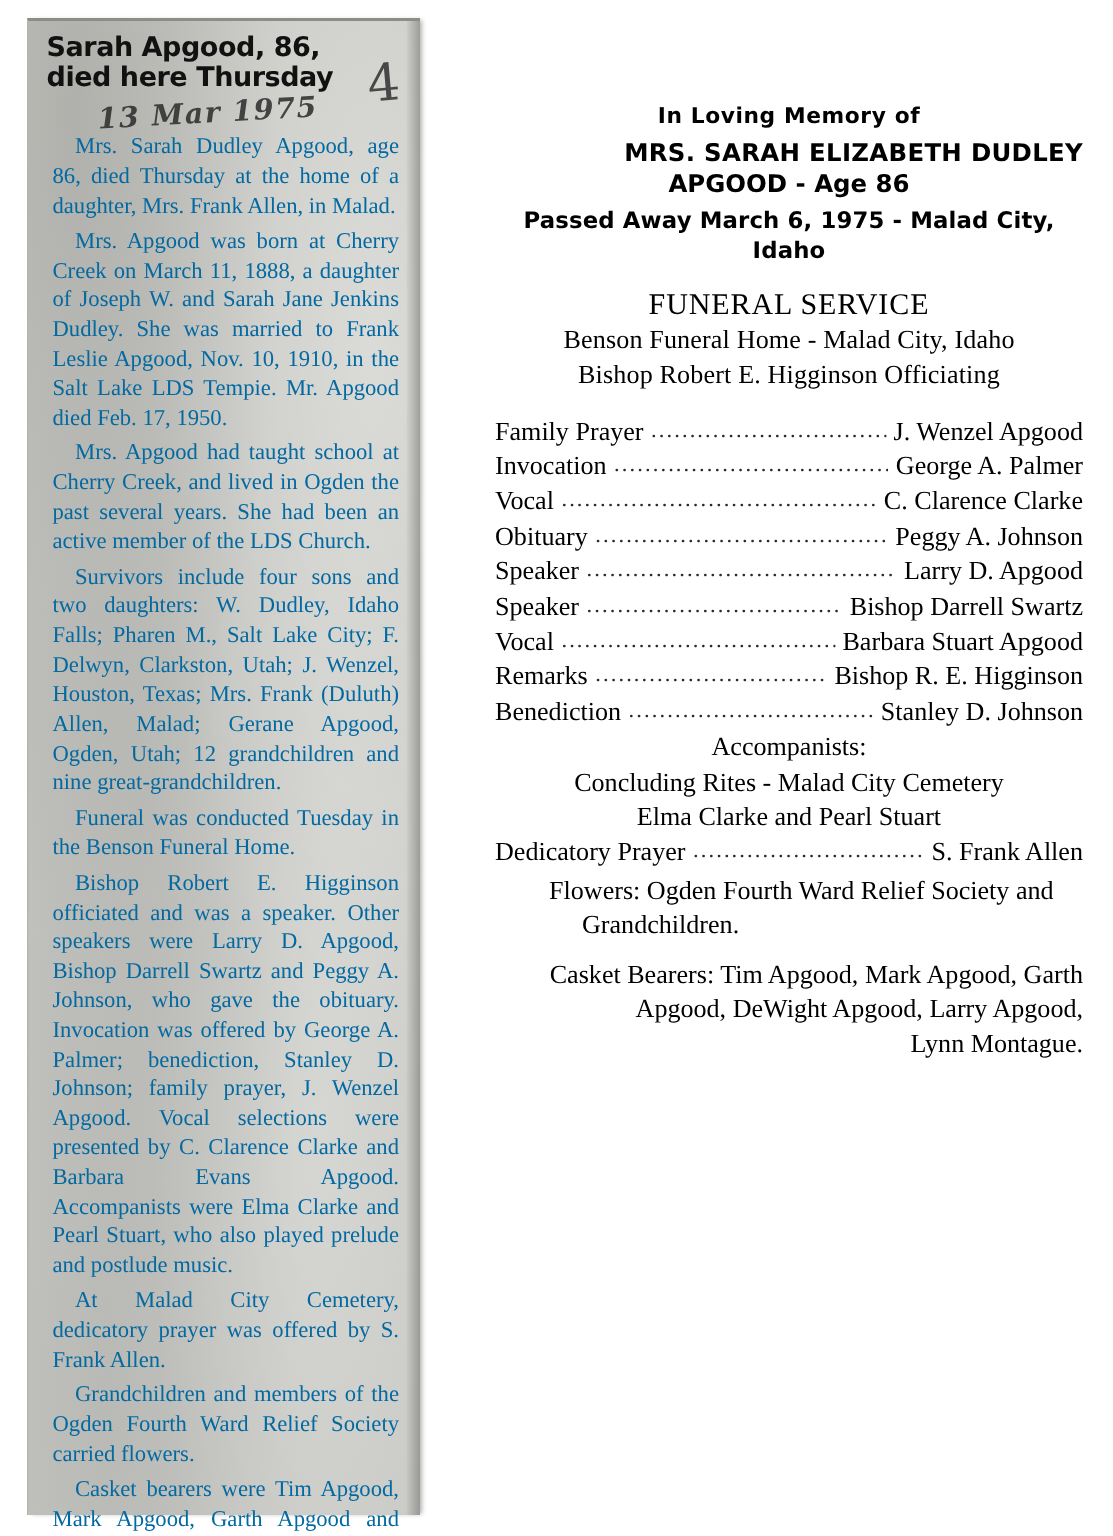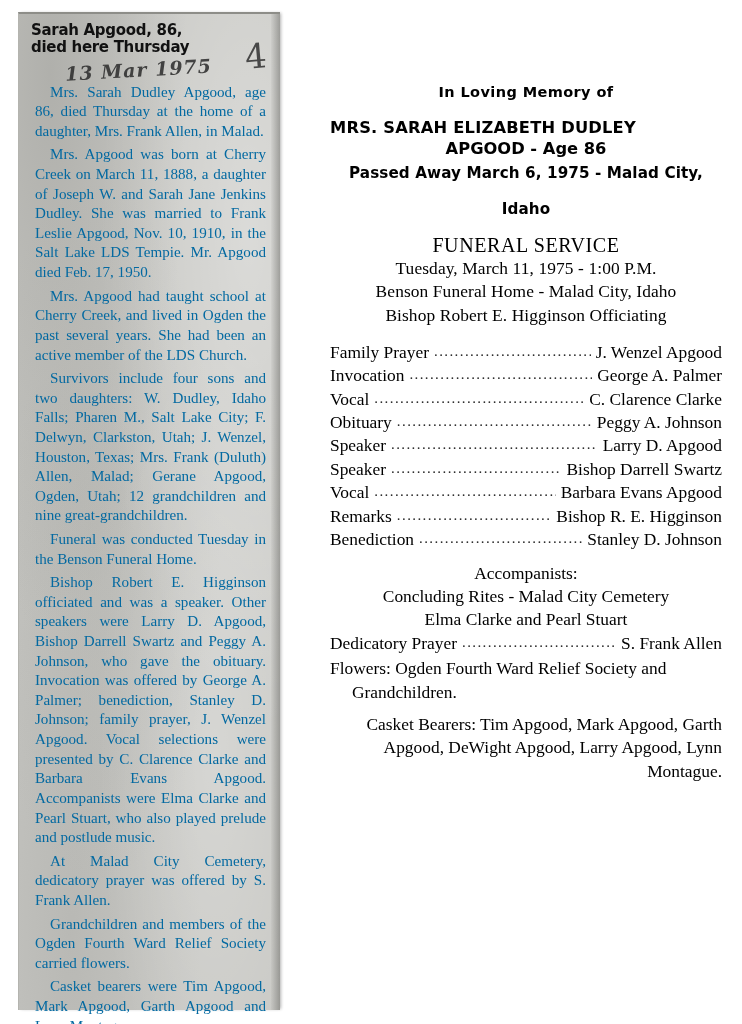--- a/index.html
+++ b/index.html
@@ -54,21 +54,21 @@
     pointer-events: none;
   }
   #clip-inner {
     position: relative;
     z-index: 2;
   }
 
   .clip-headline {
     font-family: "DejaVu Sans", sans-serif;
     font-weight: bold;
-    font-size: 15px;
+    font-size: 18px;
     line-height: 1.12;
     letter-spacing: -0.3px;
     color: #111;
     margin: 2px 0 0 0;
   }
   .clip-hand-date {
     font-family: "DejaVu Serif", serif;
     font-style: italic;
     font-weight: bold;
     font-size: 19px;
@@ -101,40 +101,40 @@
     text-align: justify;
     text-indent: 15px;
     -webkit-hyphens: none;
     hyphens: none;
   }
 
   
   #program {
     position: absolute;
     left: 330px;
-    top: 82px;
+    top: 68px;
     width: 392px;
     color: #000;
   }
   .pg-memory {
     font-family: "DejaVu Sans", sans-serif;
     font-weight: bold;
     font-size: 14.5px;
     text-align: center;
     letter-spacing: .4px;
     line-height: 1.42;
   }
   .pg-name {
     font-family: "DejaVu Sans", sans-serif;
     font-weight: bold;
     font-size: 16.3px;
-    text-align: left;
+    text-align: right;
     letter-spacing: .2px;
     line-height: 1.32;
-    margin-top: 14px;
+    margin-top: 2px;
   }
   .pg-name-2 {
     font-family: "DejaVu Sans", sans-serif;
     font-weight: bold;
     font-size: 16.3px;
     text-align: center;
     line-height: 1.32;
   }
   .pg-born, .pg-died {
     font-family: "DejaVu Sans", sans-serif;
@@ -187,29 +187,30 @@
     content: "......................................................................";
   }
   .pg-row .who { flex: 0 0 auto; }
 
   .pg-center-line {
     font-family: "Liberation Serif", serif;
     font-size: 17.4px;
     text-align: center;
     line-height: 1.345;
   }
-  .pg-center-line.tight { margin-top: 10px; }
+  .pg-center-line.tight { margin-top: 0; }
 
   .pg-hang {
     font-family: "Liberation Serif", serif;
     font-size: 17.4px;
     line-height: 1.345;
     padding-left: 22px;
     text-indent: -22px;
     margin-top: 2px;
+    margin-left: 36px;
   }
   .pg-hang.bearers {
     margin-top: 9px;
     text-align: right;
   }
 </style>
 </head>
 <body>
 
 <div id="clipping">
@@ -233,24 +234,23 @@
     </div>
   </div>
 </div>
 
 <div id="program">
 
   <div class="pg-memory">In Loving Memory of</div>
   <div class="pg-name">MRS. SARAH ELIZABETH DUDLEY</div>
   <div class="pg-name-2">APGOOD - Age 86</div>
   <div class="pg-died">Passed Away March 6, 1975 - Malad City,</div>
-  <div class="pg-died" style="margin-top:16px">Idaho</div>
+  <div class="pg-died" style="margin-top:0">Idaho</div>
 
   <div class="pg-service-title">FUNERAL SERVICE</div>
-  <div class="pg-service-line">Tuesday, March 11, 1975 - 1:00 P.M.</div>
   <div class="pg-service-line">Benson Funeral Home - Malad City, Idaho</div>
   <div class="pg-service-line">Bishop Robert E. Higginson Officiating</div>
 
   <div class="pg-list">
     <div class="pg-row">
       <span class="role">Family Prayer</span>
       <span class="leader"></span>
       <span class="who">J. Wenzel Apgood</span>
     </div>
     <div class="pg-row">
@@ -274,21 +274,21 @@
       <span class="who">Larry D. Apgood</span>
     </div>
     <div class="pg-row">
       <span class="role">Speaker</span>
       <span class="leader"></span>
       <span class="who">Bishop Darrell Swartz</span>
     </div>
     <div class="pg-row">
       <span class="role">Vocal</span>
       <span class="leader"></span>
-      <span class="who">Barbara Evans Apgood</span>
+      <span class="who">Barbara Stuart Apgood</span>
     </div>
     <div class="pg-row">
       <span class="role">Remarks</span>
       <span class="leader"></span>
       <span class="who">Bishop R. E. Higginson</span>
     </div>
     <div class="pg-row">
       <span class="role">Benediction</span>
       <span class="leader"></span>
       <span class="who">Stanley D. Johnson</span>

